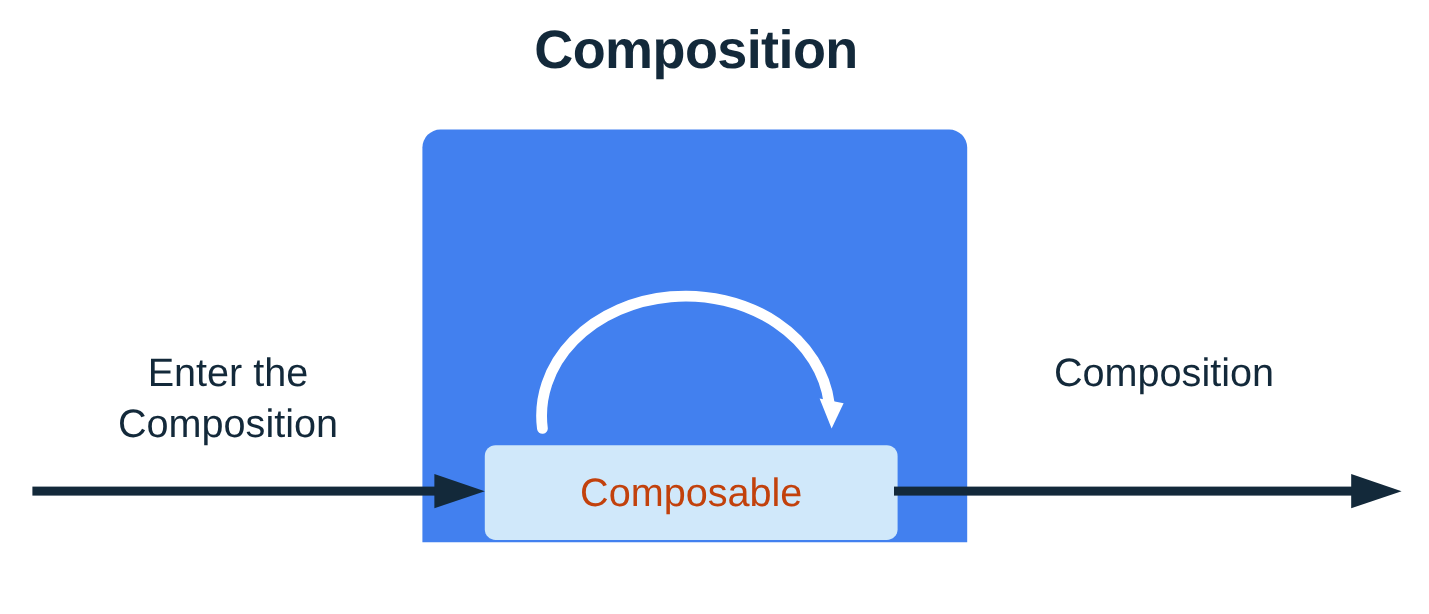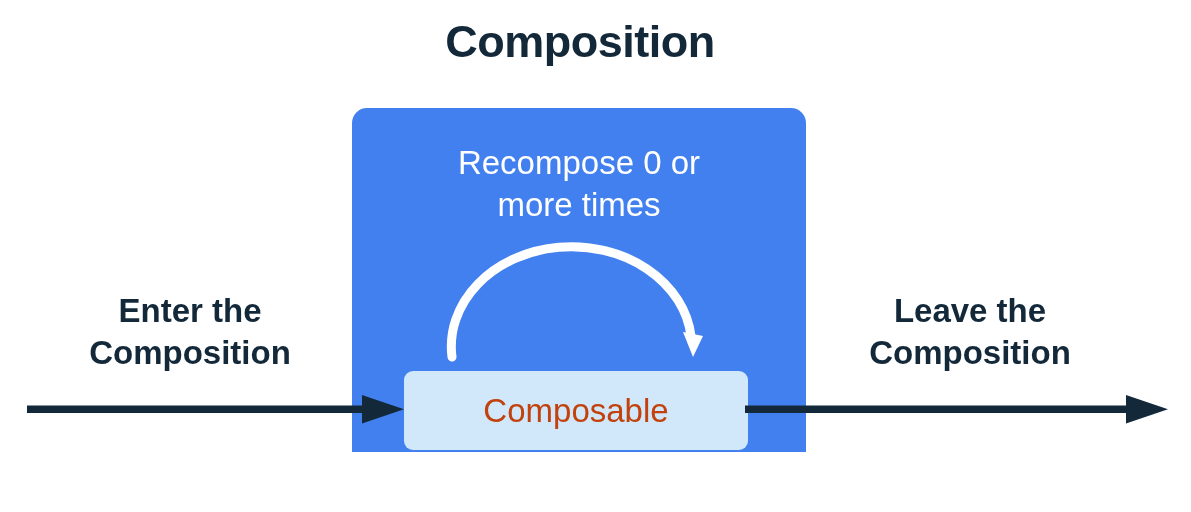--- a/index.html
+++ b/index.html
@@ -94,21 +94,21 @@
   }
 
   
   .side-label {
     position: absolute;
     text-align: center;
     font-size: 33px;
     color: #13293a;
     line-height: 1.28;
   }
-  .side-label .line { display: block; font-weight: bold; }
+  .side-label .line { display: block; }
   #enter-label {
     left: 40px;
     top: 290px;
     width: 300px;
   }
   #leave-label {
     left: 820px;
     top: 290px;
     width: 300px;
   }
@@ -131,41 +131,36 @@
 </style>
 </head>
 <body>
 
 <div id="canvas">
 
   <div id="diagram-title">Composition</div>
 
   <div id="composition-box"></div>
 
-  <div id="recompose-label">
-    <span class="line">Recompose 0 or</span>
-    <span class="line">more times</span>
-  </div>
 
   <svg id="recompose-arrow" viewBox="0 0 280 130" width="280" height="130" xmlns="http://www.w3.org/2000/svg">
     <path d="M 17 117 A 106 88 0 0 1 256 96" fill="none" stroke="#ffffff" stroke-width="9" stroke-linecap="round"></path>
     <path d="M 248 92 L 268 96 L 258 117 Z" fill="#ffffff"></path>
   </svg>
 
   <div id="composable-node">
     <div id="composable-label">Composable</div>
   </div>
 
   <div id="enter-label" class="side-label">
     <span class="line">Enter the</span>
     <span class="line">Composition</span>
   </div>
 
   <div id="leave-label" class="side-label">
-    <span class="line">Leave the</span>
     <span class="line">Composition</span>
   </div>
 
   <svg id="enter-arrow" viewBox="0 0 390 40" width="390" height="40" xmlns="http://www.w3.org/2000/svg">
     <rect x="7" y="15.5" width="342" height="7.5" fill="#13293a"></rect>
     <path d="M 342 5 L 384 19.3 L 342 33.5 Z" fill="#13293a"></path>
   </svg>
 
   <svg id="leave-arrow" viewBox="0 0 430 40" width="430" height="40" xmlns="http://www.w3.org/2000/svg">
     <rect x="0" y="15.5" width="388" height="7.5" fill="#13293a"></rect>

